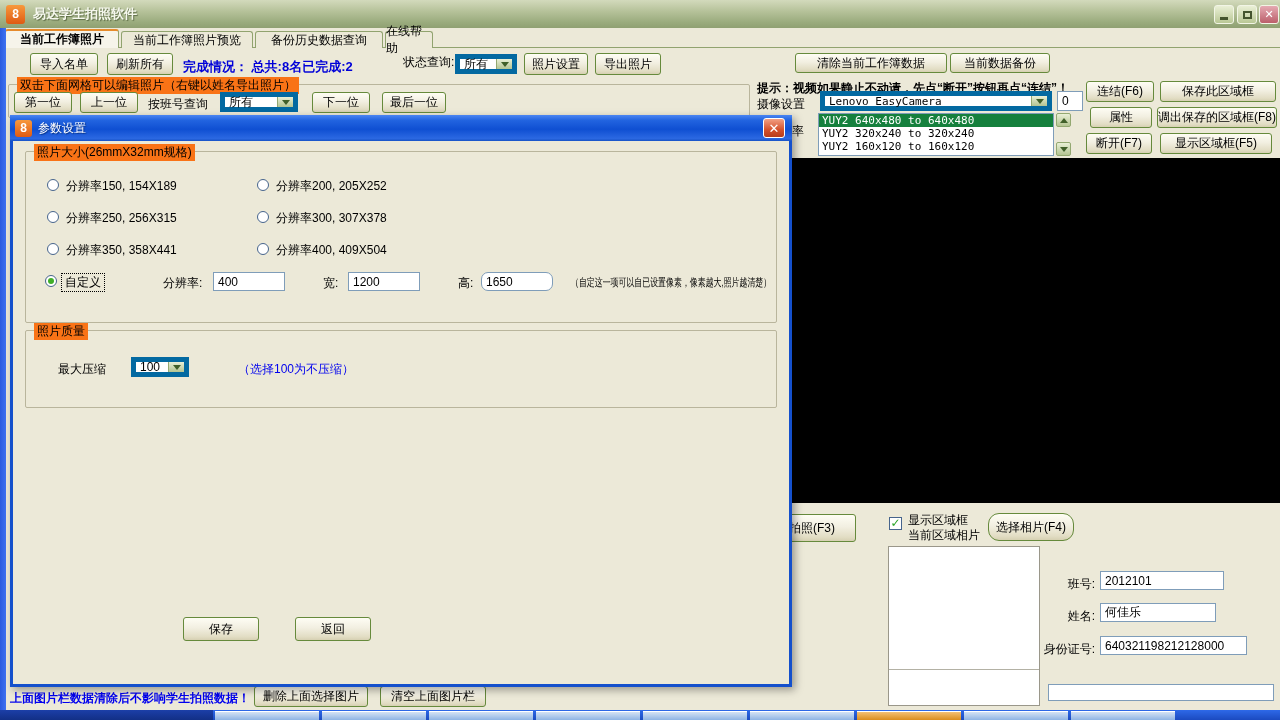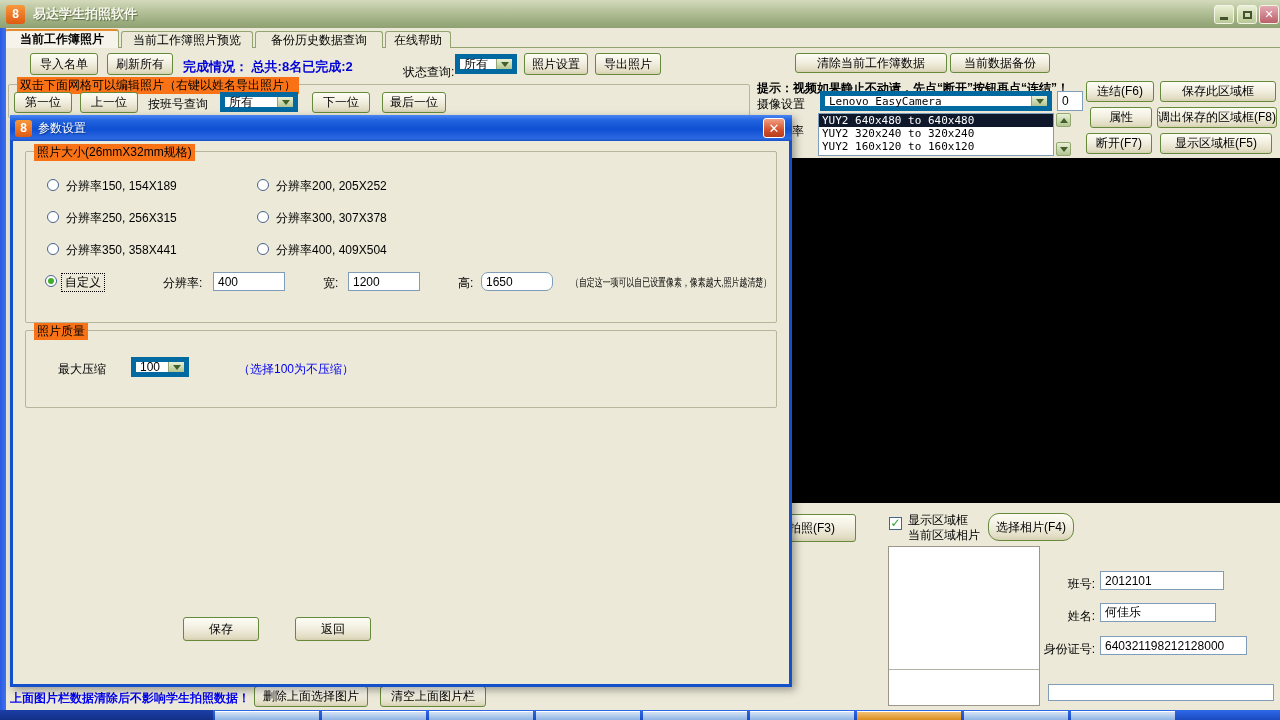--- a/index.html
+++ b/index.html
@@ -58,21 +58,21 @@
   .radio { position:absolute; width:12px; height:12px; border-radius:50%; background:#fff;
     border:1px solid #46648c; }
   .radio.checked::after { content:""; position:absolute; left:2px; top:2px; width:6px; height:6px;
     border-radius:50%; background:#3fae28; }
   .checkbox { position:absolute; width:13px; height:13px; background:#fff; border:1px solid #46648c;
     color:#2aa324; font-weight:bold; font-size:12px; line-height:11px; text-align:center; }
 
   
   .listbox { position:absolute; background:#fff; border:1px solid #7f9db9; font-family:"DejaVu Sans Mono","Liberation Mono",monospace; font-size:11px; }
   .listrow { height:13px; line-height:13px; padding-left:3px; white-space:nowrap; }
-  .listrow.sel { background:#0f172a; color:#fff; }
+  .listrow.sel { background:#15803d; color:#fff; }
   .scroll-btn { position:absolute; width:15px; height:14px; background:linear-gradient(180deg,#e9f0d6,#b4c492);
     border:1px solid #93a871; border-radius:2px; display:flex; align-items:center; justify-content:center; }
   .tri-up { width:0; height:0; border-left:4px solid transparent; border-right:4px solid transparent; border-bottom:5px solid #41602a; }
   .tri-dn { width:0; height:0; border-left:4px solid transparent; border-right:4px solid transparent; border-top:5px solid #41602a; }
 
   
   .dialog { left:10px; top:115px; width:782px; height:572px; background:#ece9d8;
     border:3px solid #1450cc; border-top:none; z-index:10; box-shadow:3px 3px 8px rgba(0,0,0,.35); }
   .dlg-titlebar { left:-3px; top:0; width:782px; height:26px;
     background:linear-gradient(180deg,#4a85f2 0%,#2264e0 20%,#0f4fd2 55%,#2b68e2 90%,#1853c6 100%);
@@ -115,28 +115,28 @@
       <div class="max-glyph"></div>
     </div>
   <div class="win-btn close" style="left:1259px;">
       <span>✕</span>
     </div>
 
   <div class="abs tab-underline"></div>
   <div class="tab active" style="left:5px; width:114px;">当前工作簿照片</div>
   <div class="tab" style="left:121px; width:132px;">当前工作簿照片预览</div>
   <div class="tab" style="left:255px; width:128px;">备份历史数据查询</div>
-  <div class="tab" style="left:385px; width:66px;">在线帮助</div>
+  <div class="tab" style="left:385px; width:48px;">在线帮助</div>
 
   <div class="abs left-strip"></div>
 
   <div class="ol-btn" style="left:30px; top:53px; width:68px; height:22px;">导入名单</div>
   <div class="ol-btn" style="left:107px; top:53px; width:66px; height:22px;">刷新所有</div>
   <div class="abs bold-blue" style="left:183px; top:58px;">完成情况： 总共:8名已完成:2</div>
-  <div class="abs label12" style="left:403px; top:64px;">状态查询:</div>
+  <div class="abs label12" style="left:403px; top:54px;">状态查询:</div>
   <div class="dropdown" style="left:455px; top:54px; width:62px; height:20px;">
     <span class="dd-text">所有</span>
     <span class="dd-btn">
         <span class="dd-tri"></span>
       </span>
   </div>
   <div class="ol-btn" style="left:524px; top:53px; width:64px; height:22px;">照片设置</div>
   <div class="ol-btn" style="left:595px; top:53px; width:66px; height:22px;">导出照片</div>
   <div class="ol-btn" style="left:795px; top:53px; width:152px; height:20px;">清除当前工作簿数据</div>
   <div class="ol-btn" style="left:950px; top:53px; width:100px; height:20px;">当前数据备份</div>

